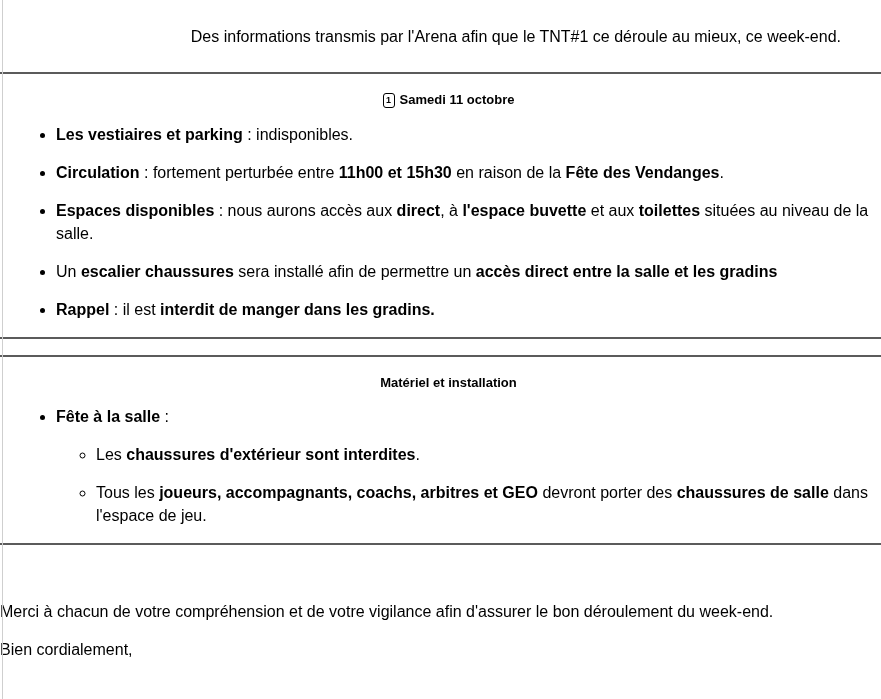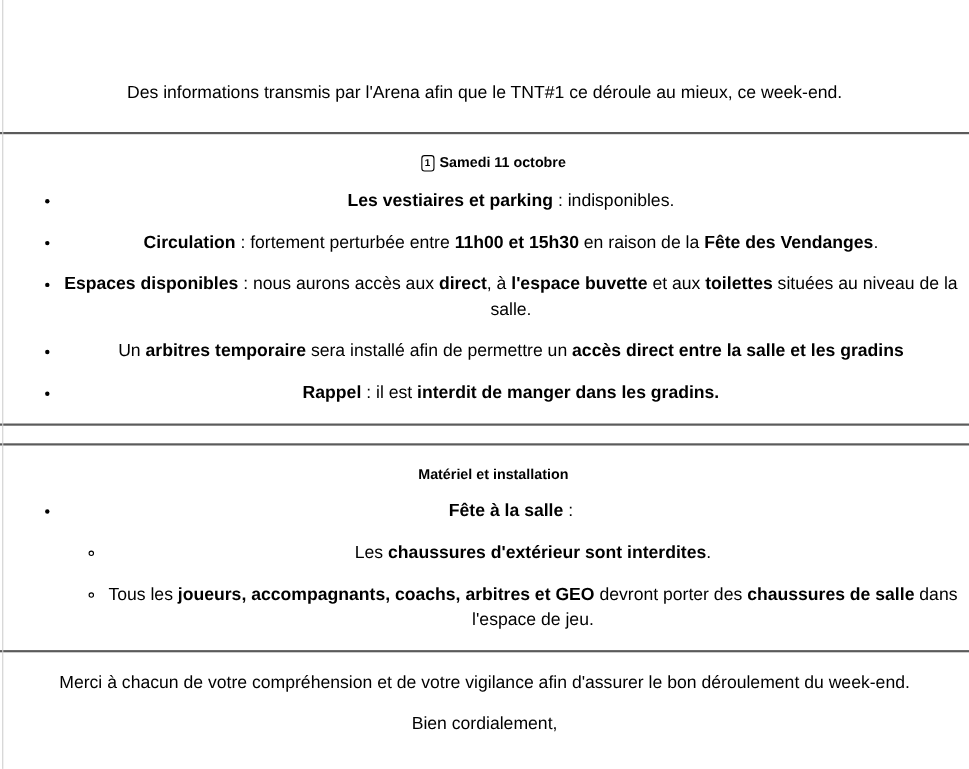--- a/index.html
+++ b/index.html
@@ -15,24 +15,23 @@
   }
   .left-rule {
     position: absolute;
     left: 2px;
     top: 0;
     width: 1px;
     height: 699px;
     background: #cfcfcf;
   }
   .intro {
-    text-align: center;
-    padding: 26px 60px 24px;
+    text-align: right;
+    padding: 26px 40px 24px;
     line-height: 22px;
-    margin-top: 48px;
   }
   hr.divider {
     border: none;
     border-top: 2px solid #5b5b5b;
     margin: 0;
   }
   section { padding-bottom: 16px; margin-left: 16px; }
   .section-title {
     margin: 18px 0 0;
     text-align: center;
@@ -47,31 +46,31 @@
     width: 10px;
     height: 13px;
     line-height: 13px;
     font-size: 9px;
     font-weight: bold;
     text-align: center;
     vertical-align: 1px;
     margin-right: 5px;
   }
   ul.list, ul.sub {
-    text-align: center;
+    text-align: left;
     margin: 15px 0 0;
   }
   ul.list { padding: 0 8px 0 40px; list-style: disc; }
   ul.sub  { padding: 0 8px 0 80px; list-style: circle; }
   ul.list li, ul.sub li {
     line-height: 23px;
     margin: 0 0 15px;
   }
   ul.list li:last-child, ul.sub li:last-child { margin-bottom: 0; }
-  .footer { text-align: center; padding: 16px 12px 0; }
+  .footer { padding: 16px 0 0; margin-top: 39px; }
   .footer .outro   { line-height: 23px; margin: 0 0 15px; }
   .footer .signoff { line-height: 23px; margin: 0; }
   b { font-weight: bold; }
 </style>
 </head>
 <body>
 
 <div class="left-rule"></div>
 
 <div class="intro">Des informations transmis par l'Arena afin que le TNT#1 ce déroule au mieux, ce week-end.</div>
@@ -79,21 +78,21 @@
 <hr class="divider">
 
 <section>
   <h3 class="section-title">
     <span class="keycap">1</span><span>Samedi 11 octobre</span>
   </h3>
   <ul class="list">
     <li><b>Les vestiaires et parking</b> : indisponibles.</li>
     <li><b>Circulation</b> : fortement perturbée entre <b>11h00 et 15h30</b> en raison de la <b>Fête des Vendanges</b>.</li>
     <li><b>Espaces disponibles</b> : nous aurons accès aux <b>direct</b>, à <b>l'espace buvette</b> et aux <b>toilettes</b> situées au niveau de la salle.</li>
-    <li>Un <b>arbitres temporaire</b> sera installé afin de permettre un <b>accès direct entre la salle et les gradins</b></li>
+    <li>Un <b>escalier chaussures</b> sera installé afin de permettre un <b>accès direct entre la salle et les gradins</b></li>
     <li><b>Rappel</b> : il est <b>interdit de manger dans les gradins.</b></li>
   </ul>
 </section>
 
 <hr class="divider">
 
 <section>
 </section>
 
 <hr class="divider">

